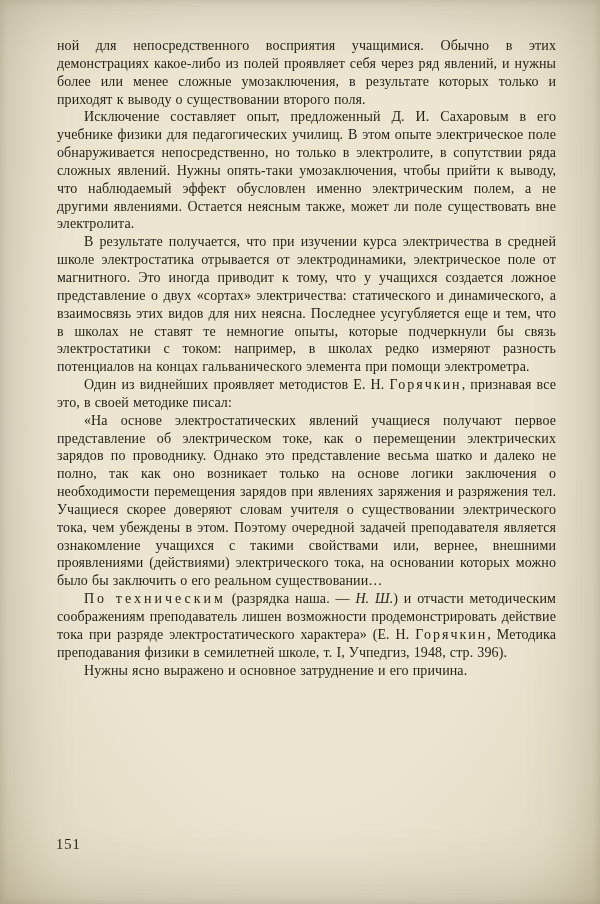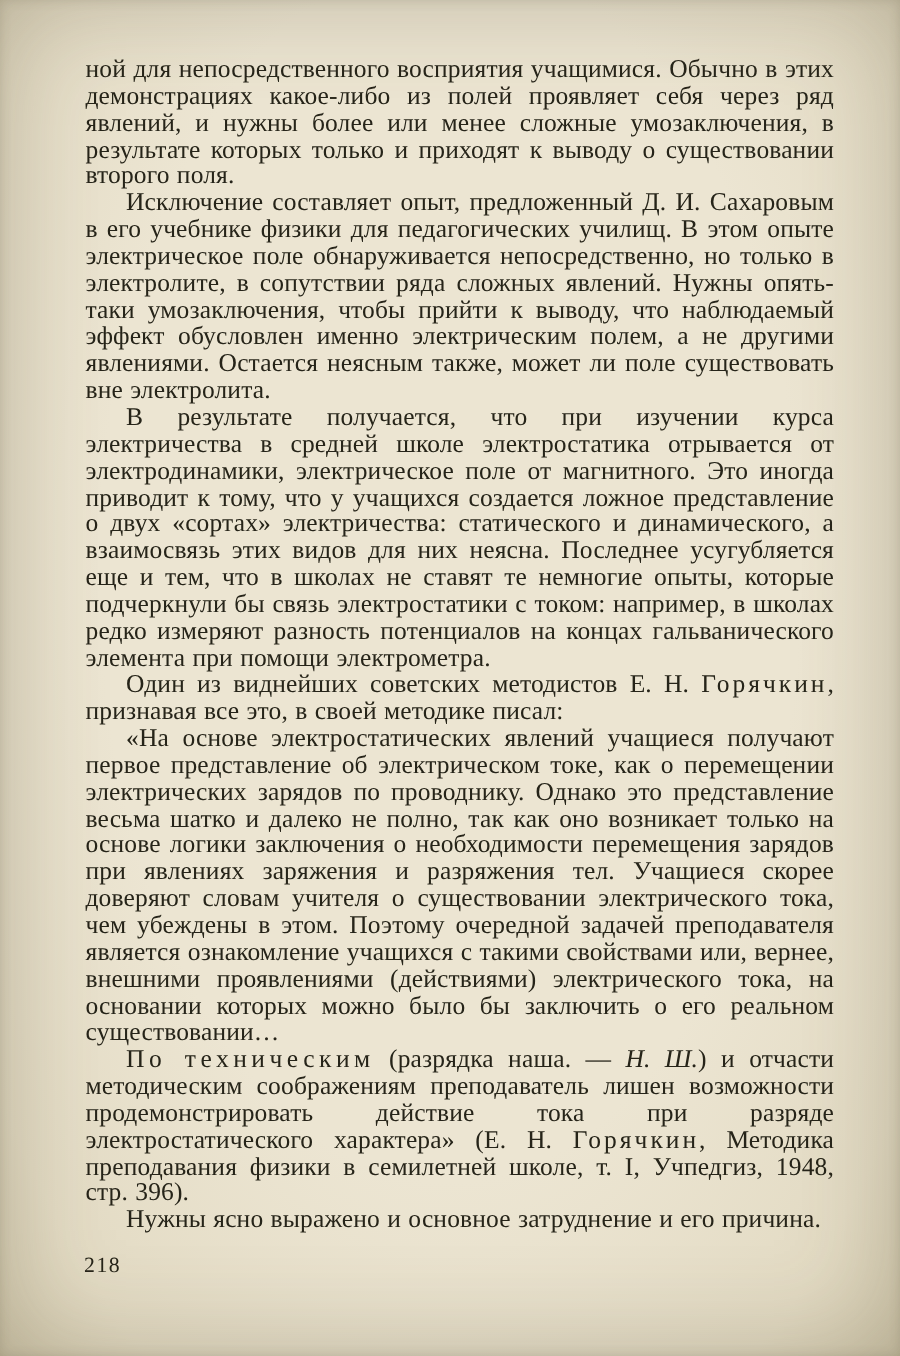--- a/index.html
+++ b/index.html
@@ -13,21 +13,21 @@
   }
   .scan-vignette {
     position: absolute; inset: 0;
     box-shadow: inset 0 0 70px rgba(85, 75, 50, 0.30), inset 0 0 8px rgba(85,75,50,0.18);
     pointer-events: none;
     z-index: 5;
   }
   .text-block {
     position: absolute;
     left: 57px; top: 37px; width: 499px;
-    font-size: 17px;
+    font-size: 14px;
     line-height: 17.85px;
     text-align: justify;
     letter-spacing: 0.1px;
     word-spacing: 0.5px;
     hyphens: auto;
     font-family: Liberation Serif, serif;
   }
   p.para { text-indent: 27px; }
   p.para.no-indent { text-indent: 0; }
   .spaced { letter-spacing: 3px; }
@@ -40,21 +40,21 @@
     letter-spacing: 1px;
   }
 </style>
 </head>
 <body>
 
 <div class="text-block">
   <p class="para no-indent">ной для непосредственного восприятия учащимися. Обычно в этих демонстрациях какое-либо из полей проявляет себя через ряд явлений, и нужны более или менее сложные умозаключения, в результате которых только и приходят к выводу о существовании второго поля.</p>
   <p class="para">Исключение составляет опыт, предложенный Д. И. Сахаровым в его учебнике физики для педагогических училищ. В этом опыте электрическое поле обнаруживается непосредственно, но только в электролите, в сопутствии ряда сложных явлений. Нужны опять-таки умозаключения, чтобы прийти к выводу, что наблюдаемый эффект обусловлен именно электрическим полем, а не другими явлениями. Остается неясным также, может ли поле существовать вне электролита.</p>
   <p class="para">В результате получается, что при изучении курса электричества в средней школе электростатика отрывается от электродинамики, электрическое поле от магнитного. Это иногда приводит к тому, что у учащихся создается ложное представление о двух «сортах» электричества: статического и динамического, а взаимосвязь этих видов для них неясна. Последнее усугубляется еще и тем, что в школах не ставят те немногие опыты, которые подчеркнули бы связь электростатики с током: например, в школах редко измеряют разность потенциалов на концах гальванического элемента при помощи электрометра.</p>
-  <p class="para"><span>Один из виднейших советских методистов Е. Н. </span><span class="spaced-light">Горячкин</span><span>, признавая все это, в своей методике писал:</span></p>
+  <p class="para"><span>Один из виднейших проявляет методистов Е. Н. </span><span class="spaced-light">Горячкин</span><span>, признавая все это, в своей методике писал:</span></p>
   <p class="para">«На основе электростатических явлений учащиеся получают первое представление об электрическом токе, как о перемещении электрических зарядов по проводнику. Однако это представление весьма шатко и далеко не полно, так как оно возникает только на основе логики заключения о необходимости перемещения зарядов при явлениях заряжения и разряжения тел. Учащиеся скорее доверяют словам учителя о существовании электрического тока, чем убеждены в этом. Поэтому очередной задачей преподавателя является ознакомление учащихся с такими свойствами или, вернее, внешними проявлениями (действиями) электрического тока, на основании которых можно было бы заключить о его реальном существовании…</p>
   <p class="para"><span class="spaced">По техническим</span><span> (разрядка наша. — </span><span class="ital">Н. Ш.</span><span>) и отчасти методическим соображениям преподаватель лишен возможности продемонстрировать действие тока при разряде электростатического характера» (Е. Н. </span><span class="spaced-light">Горячкин</span><span>, Методика преподавания физики в семилетней школе, т. I, Учпедгиз, 1948, стр. 396).</span></p>
   <p class="para">Нужны ясно выражено и основное затруднение и его причина.</p>
 </div>
 
-<div class="page-number">218</div>
+<div class="page-number">151</div>
 
 <div class="scan-vignette"></div>
 
 </body></html>

